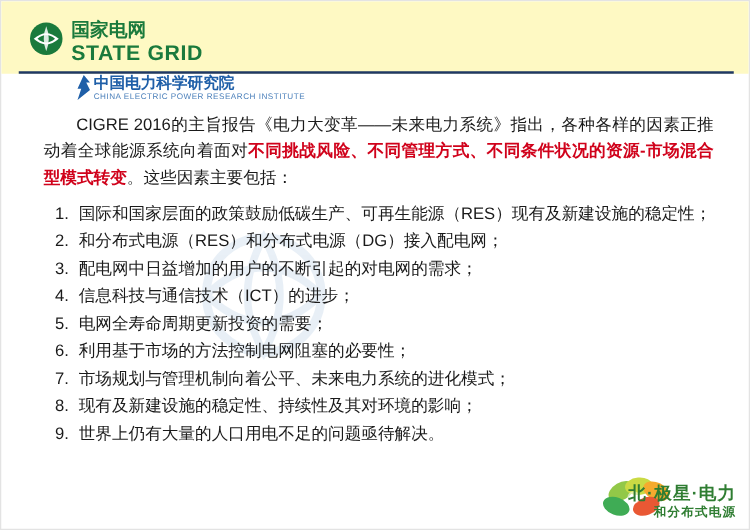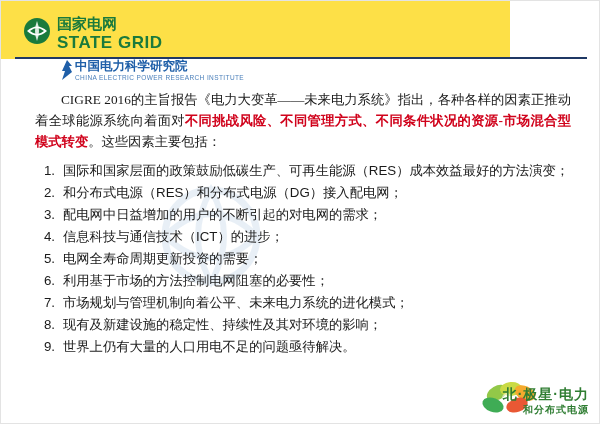--- a/index.html
+++ b/index.html
@@ -20,23 +20,23 @@
     background: #ffffff;
     box-sizing: border-box;
     border: 1px solid #e3e3e3;
     overflow: hidden;
   }
   
   .title-bar {
     position: absolute;
     left: 0;
     top: 0;
-    width: 509px;
+    width: 598px;
     height: 58px;
-    background: #fde047;
+    background: #fef9c3;
   }
   .title-text {
     position: absolute;
     left: 180px;
     top: 24px;
     width: 400px;
     text-align: center;
     font-size: 19px;
     font-weight: bold;
     color: #1f3864;
@@ -125,21 +125,20 @@
     top: 88px;
     width: 536px;
   }
   .para {
     font-size: 13.3px;
     line-height: 21px;
     color: #1a1a1a;
     text-indent: 26px;
     text-align: justify;
     margin: 0 0 8px 0;
-    font-family: Liberation Serif, serif;
   }
   .para .hl {
     color: #d0021b;
     font-weight: bold;
   }
   ol.items {
     list-style: none;
     margin: 2px 0 0 0;
     padding: 0;
   }
@@ -241,21 +240,21 @@
   </div>
 
   <div class="body">
     <p class="para">
       <span>CIGRE 2016的主旨报告《电力大变革——未来电力系统》指出，各种各样的因素正推动着全球能源系统向着面对</span><span class="hl">不同挑战风险、不同管理方式、不同条件状况的资源-市场混合型模式转变</span><span>。这些因素主要包括：</span>
     </p>
 
     <ol class="items">
       <li>
         <span class="num">1.</span>
-        <span class="txt">国际和国家层面的政策鼓励低碳生产、可再生能源（RES）成本效益最好的方法演变；</span>
+        <span class="txt">国际和国家层面的政策鼓励低碳生产、可再生能源（RES）现有及新建设施的稳定性；</span>
       </li>
       <li>
         <span class="num">2.</span>
         <span class="txt">和分布式电源（RES）和分布式电源（DG）接入配电网；</span>
       </li>
       <li>
         <span class="num">3.</span>
         <span class="txt">配电网中日益增加的用户的不断引起的对电网的需求；</span>
       </li>
       <li>

